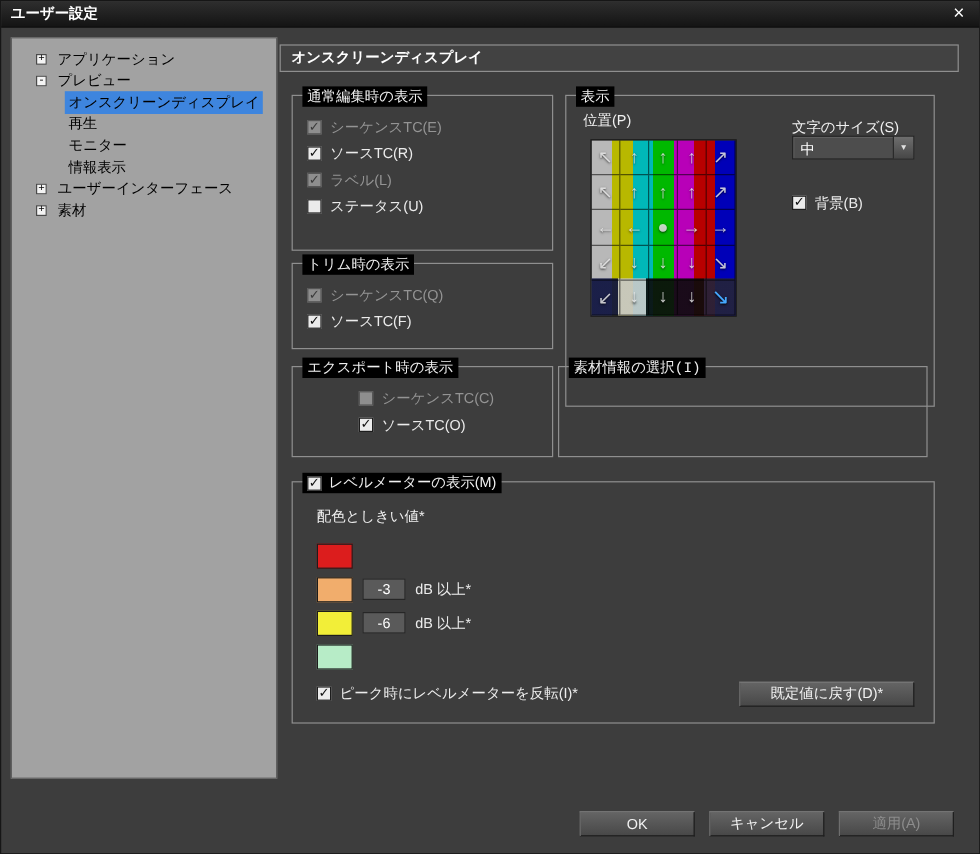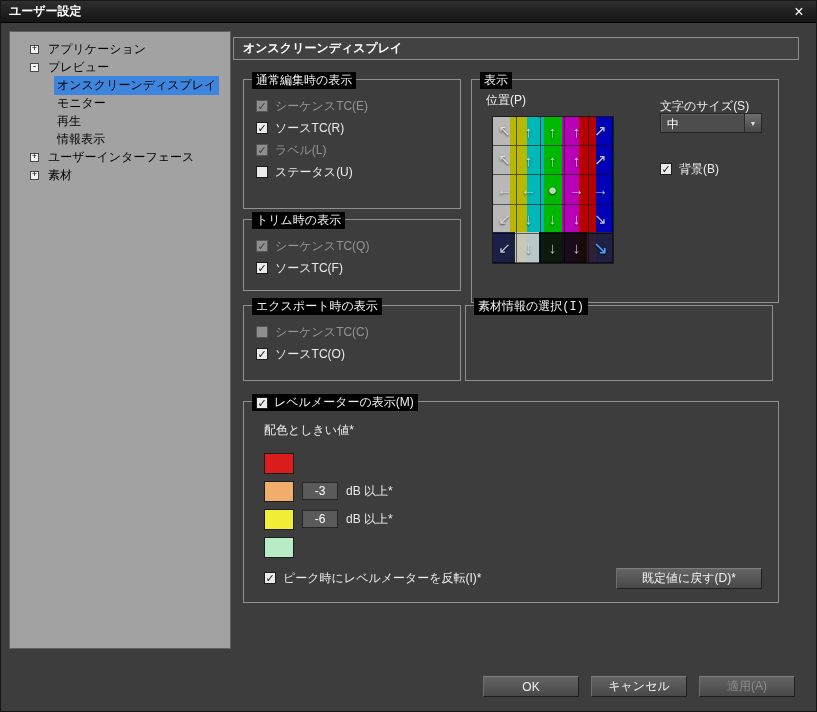--- a/index.html
+++ b/index.html
@@ -125,22 +125,22 @@
     color: #f2f2f2; font-size: 12px; font-family: "Liberation Sans", sans-serif;
     text-align: center; cursor: default;
   }
   .btn.disabled { color: #8c8c8c; }
   .reset-btn { width: 146px; }
   .footer { position: absolute; left: 482px; top: 675px; display: flex; gap: 12px; }
 
   
   .g-normal  { left: 242px; top: 78px;  width: 218px; height: 130px; }
   .g-trim    { left: 242px; top: 218px; width: 218px; height: 72px;  }
-  .g-export  { left: 242px; top: 304px; width: 218px; height: 76px;  }
-  .g-display { left: 470px; top: 78px;  width: 308px; height: 224px; }
+  .g-export  { left: 242px; top: 304px; width: 218px; height: 76px; padding-left: 43px;  }
+  .g-display { left: 470px; top: 78px;  width: 308px; height: 260px; }
   .g-source  { left: 464px; top: 304px; width: 308px; height: 76px; font-family: Liberation Mono, monospace;  }
   .g-level   { left: 242px; top: 400px; width: 536px; height: 202px; }
 </style>
 </head>
 <body>
 
 <div class="window">
 
   <div class="titlebar">
     <span class="title">ユーザー設定</span>
@@ -153,24 +153,24 @@
       <span class="tree-label">アプリケーション</span>
     </div>
     <div class="tree-item">
       <span class="expander">-</span>
       <span class="tree-label">プレビュー</span>
     </div>
     <div class="tree-item lvl1 selected">
       <span class="tree-label">オンスクリーンディスプレイ</span>
     </div>
     <div class="tree-item lvl1">
+      <span class="tree-label">再生</span>
+    </div>
+    <div class="tree-item lvl1">
       <span class="tree-label">モニター</span>
-    </div>
-    <div class="tree-item lvl1">
-      <span class="tree-label">再生</span>
     </div>
     <div class="tree-item lvl1">
       <span class="tree-label">情報表示</span>
     </div>
     <div class="tree-item">
       <span class="expander">+</span>
       <span class="tree-label">ユーザーインターフェース</span>
     </div>
     <div class="tree-item">
       <span class="expander">+</span>

